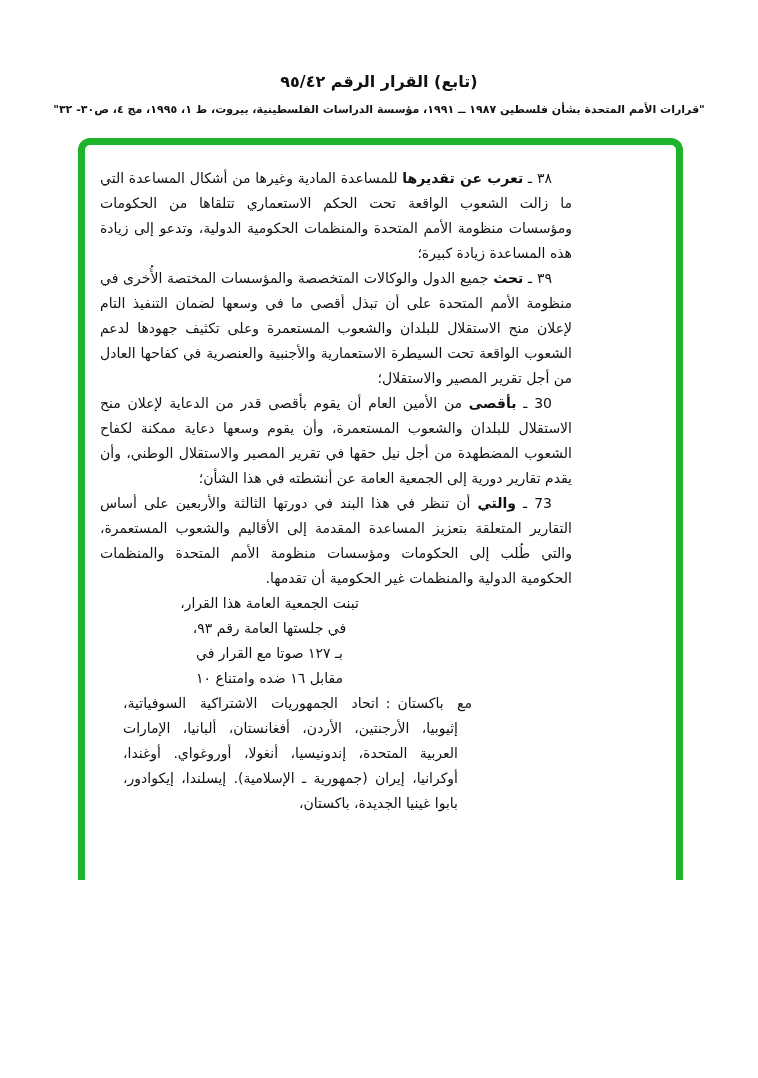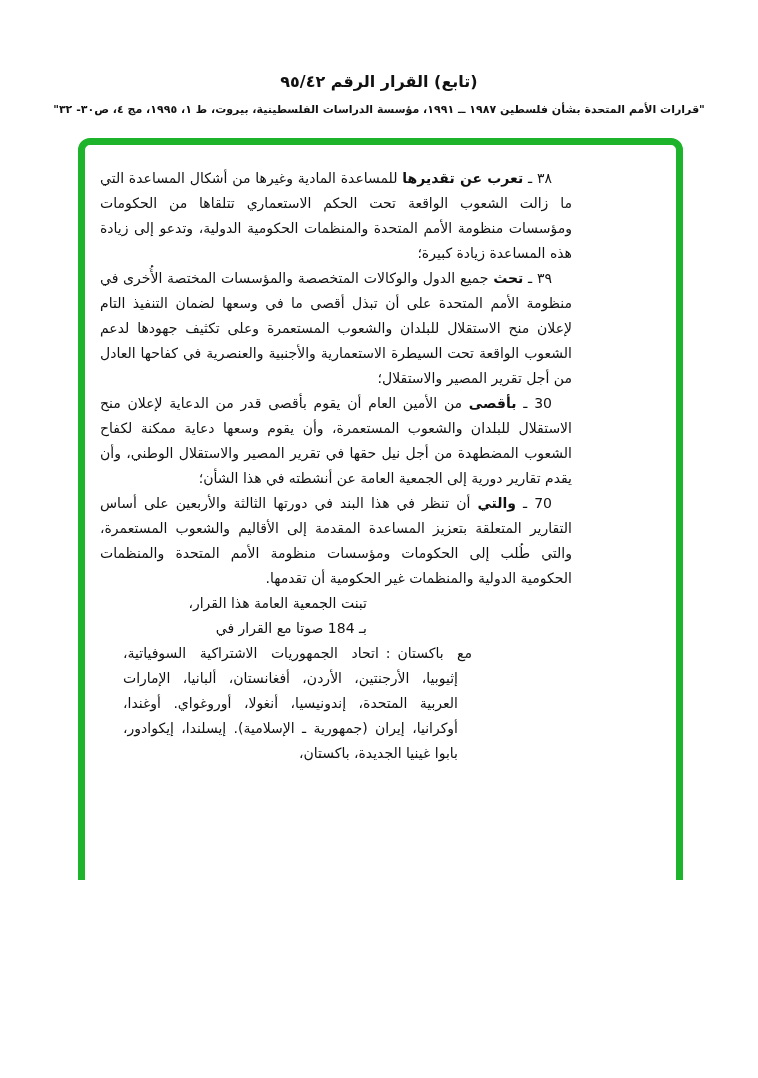--- a/index.html
+++ b/index.html
@@ -62,21 +62,21 @@
   .para {
     margin: 0;
     text-indent: 20px;
   }
   .para .plead {
     font-weight: bold;
   }
   .adopt-block {
     margin-right: 205px;
     width: 195px;
-    text-align: right;
+    text-align: center;
   }
   .adopt-line {
     white-space: nowrap;
   }
   .vote-block {
     margin-right: 100px;
     width: 335px;
     text-align: justify;
     padding-right: 14px;
     text-indent: -14px;
@@ -106,25 +106,27 @@
   <div class="green-box"></div>
 
   <div class="content">
 
     <p class="para"><span class="pnum">٣٨ ـ</span> <span class="plead">تعرب عن تقديرها</span> <span>للمساعدة المادية وغيرها من أشكال المساعدة التي ما زالت الشعوب الواقعة تحت الحكم الاستعماري تتلقاها من الحكومات ومؤسسات منظومة الأمم المتحدة والمنظمات الحكومية الدولية، وتدعو إلى زيادة هذه المساعدة زيادة كبيرة؛</span></p>
 
     <p class="para"><span class="pnum">٣٩ ـ</span> <span class="plead">تحث</span> <span>جميع الدول والوكالات المتخصصة والمؤسسات المختصة الأُخرى في منظومة الأمم المتحدة على أن تبذل أقصى ما في وسعها لضمان التنفيذ التام لإعلان منح الاستقلال للبلدان والشعوب المستعمرة وعلى تكثيف جهودها لدعم الشعوب الواقعة تحت السيطرة الاستعمارية والأجنبية والعنصرية في كفاحها العادل من أجل تقرير المصير والاستقلال؛</span></p>
 
     <p class="para"><span class="pnum">30 ـ</span> <span class="plead">بأقصى</span> <span>من الأمين العام أن يقوم بأقصى قدر من الدعاية لإعلان منح الاستقلال للبلدان والشعوب المستعمرة، وأن يقوم وسعها دعاية ممكنة لكفاح الشعوب المضطهدة من أجل نيل حقها في تقرير المصير والاستقلال الوطني، وأن يقدم تقارير دورية إلى الجمعية العامة عن أنشطته في هذا الشأن؛</span></p>
 
-    <p class="para"><span class="pnum">70 ـ</span> <span class="plead">والتي</span> <span>أن تنظر في هذا البند في دورتها الثالثة والأربعين على أساس التقارير المتعلقة بتعزيز المساعدة المقدمة إلى الأقاليم والشعوب المستعمرة، والتي طُلب إلى الحكومات ومؤسسات منظومة الأمم المتحدة والمنظمات الحكومية الدولية والمنظمات غير الحكومية أن تقدمها.</span></p>
+    <p class="para"><span class="pnum">73 ـ</span> <span class="plead">والتي</span> <span>أن تنظر في هذا البند في دورتها الثالثة والأربعين على أساس التقارير المتعلقة بتعزيز المساعدة المقدمة إلى الأقاليم والشعوب المستعمرة، والتي طُلب إلى الحكومات ومؤسسات منظومة الأمم المتحدة والمنظمات الحكومية الدولية والمنظمات غير الحكومية أن تقدمها.</span></p>
 
     <div class="adopt-block">
       <div class="adopt-line">تبنت الجمعية العامة هذا القرار،</div>
-      <div class="adopt-line">بـ 184 صوتا مع القرار في</div>
+      <div class="adopt-line">في جلستها العامة رقم ٩٣،</div>
+      <div class="adopt-line">بـ ١٢٧ صوتا مع القرار في</div>
+      <div class="adopt-line">مقابل ١٦ ضده وامتناع ١٠</div>
     </div>
 
     <div class="vote-block"><span>مع باكستان</span><span class="vote-sep">:</span><span>اتحاد الجمهوريات الاشتراكية السوفياتية، إثيوبيا، الأرجنتين، الأردن، أفغانستان، ألبانيا، الإمارات العربية المتحدة، إندونيسيا، أنغولا، أوروغواي. أوغندا، أوكرانيا، إيران (جمهورية ـ الإسلامية). إيسلندا، إيكوادور، بابوا غينيا الجديدة، باكستان،</span></div>
 
   </div>
 
   <div class="page-number">٤</div>
 
 </div>
 

